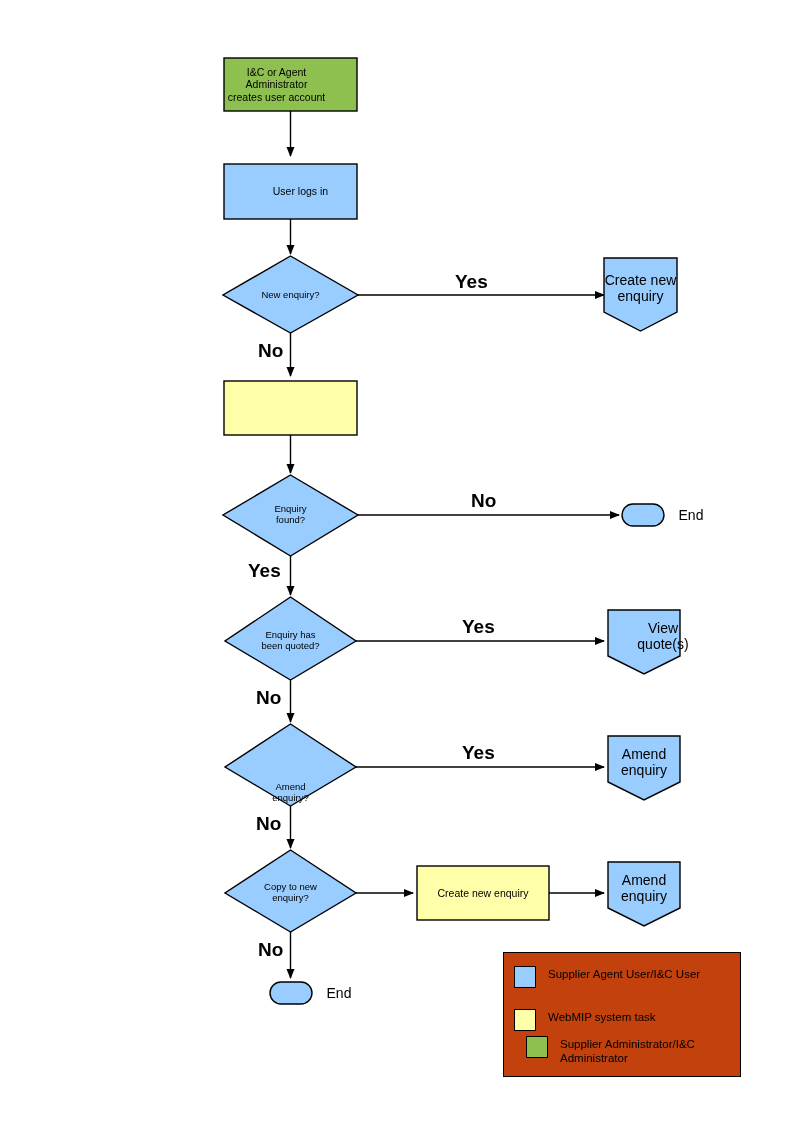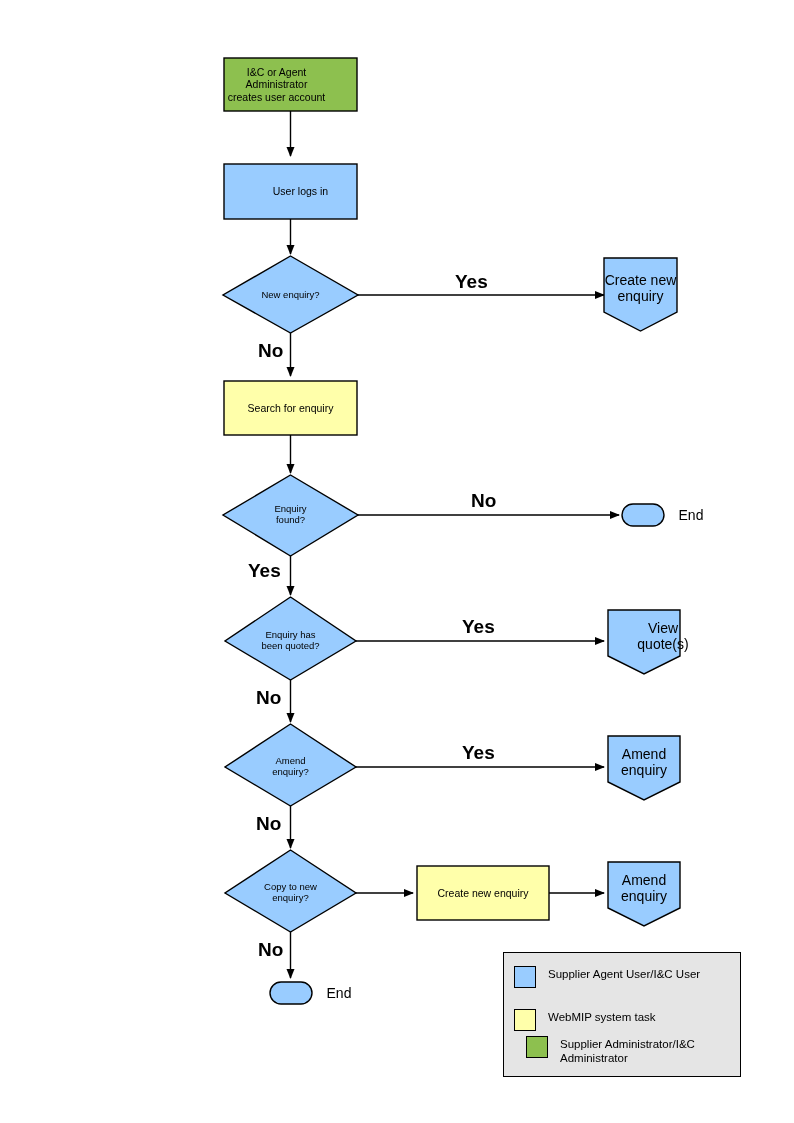--- a/index.html
+++ b/index.html
@@ -44,21 +44,21 @@
     letter-spacing: 0px;
     font-weight: bold;
   }
   .legend-box {
     position: absolute;
     left: 503px;
     top: 952px;
     width: 238px;
     height: 125px;
     border: 1px solid #000000;
-    background: #e5e5e5;
+    background: #c2410c;
     box-sizing: border-box;
   }
   .legend-row {
     position: absolute;
     display: flex;
     align-items: flex-start;
     left: 10px;
   }
   .legend-swatch {
     width: 22px;
@@ -153,33 +153,32 @@
   <div class="node-label lbl-process" style="left:224px; top:58px; width:105px; height:53px;">I&amp;C or Agent Administrator
 creates user account</div>
 
   <div class="node-label lbl-process" style="left:224px; top:164px; width:133px; height:55px;padding-left:10px;">User logs in</div>
 
   <div class="node-label lbl-decision" style="left:223px; top:275px; width:135px; height:40px;">New enquiry?</div>
 
   <div class="node-label lbl-shield" style="left:604px; top:268px; width:73px; height:40px;">Create new
 enquiry</div>
 
-  <div class="node-label lbl-process" style="left:224px; top:381px; width:133px; height:54px;">Search for enquiry</div>
 
   <div class="node-label lbl-decision" style="left:223px; top:494px; width:135px; height:42px;">Enquiry
 found?</div>
 
   <div class="node-label lbl-terminal" style="left:622px; top:504px; width:42px; height:22px;">End</div>
 
   <div class="node-label lbl-decision" style="left:225px; top:620px; width:131px; height:42px;">Enquiry has
 been quoted?</div>
 
   <div class="node-label lbl-shield" style="left:608px; top:620px; width:72px; height:32px;padding-left:19px;">View quote(s)</div>
 
-  <div class="node-label lbl-decision" style="left:225px; top:746px; width:131px; height:42px;">Amend
+  <div class="node-label lbl-decision" style="left:225px; top:772px; width:131px; height:42px;">Amend
 enquiry?</div>
 
   <div class="node-label lbl-shield" style="left:608px; top:746px; width:72px; height:32px;">Amend enquiry</div>
 
   <div class="node-label lbl-decision" style="left:225px; top:872px; width:131px; height:42px;">Copy to new
 enquiry?</div>
 
   <div class="node-label lbl-process" style="left:417px; top:866px; width:132px; height:54px;">Create new enquiry</div>
 
   <div class="node-label lbl-shield" style="left:608px; top:872px; width:72px; height:32px;">Amend enquiry</div>

